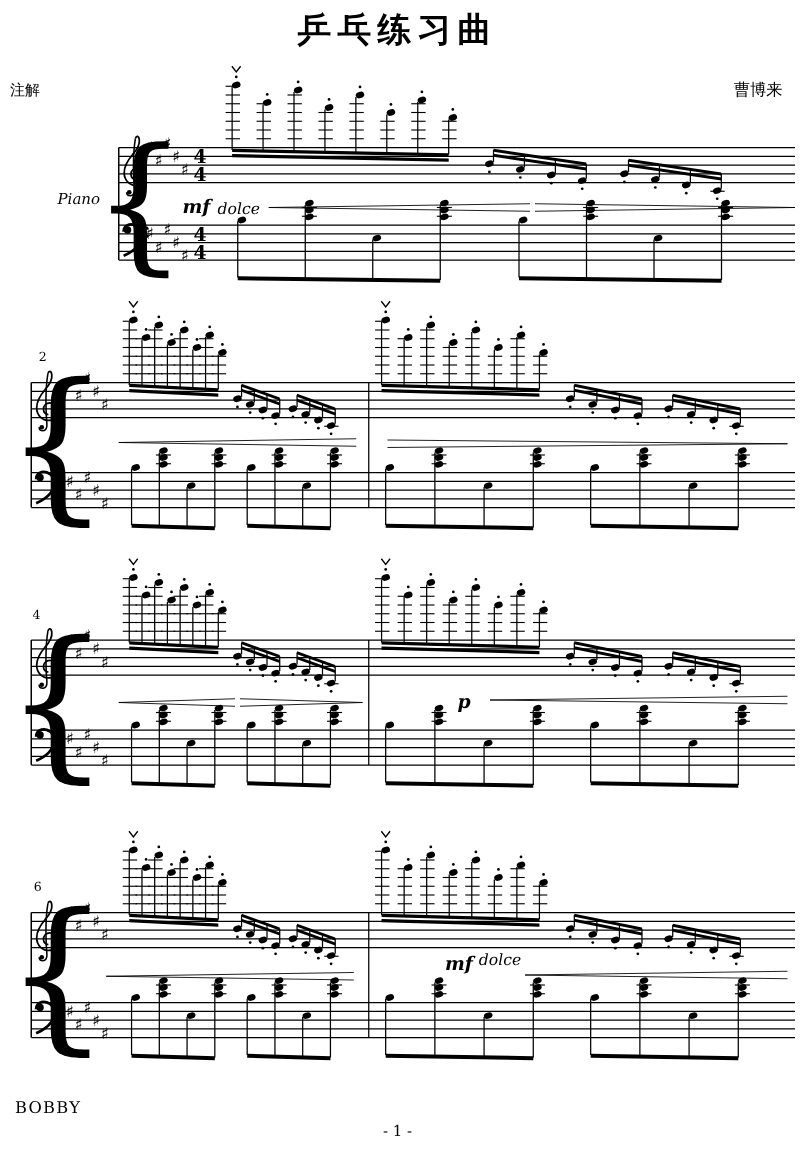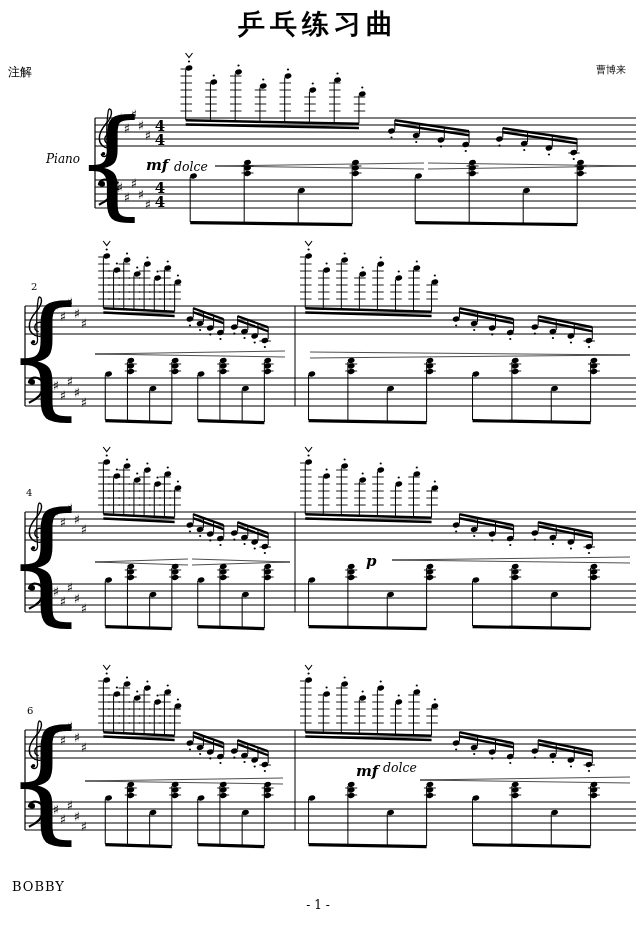--- a/index.html
+++ b/index.html
@@ -1,21 +1,21 @@
 <!DOCTYPE html>
 <html><head>
 <meta charset="utf-8">
 <style>
   html,body{margin:0;padding:0;background:#fff;}
   .page{position:relative;width:636px;height:926px;background:#ffffff;color:#000;
         font-family:"DejaVu Serif",serif;overflow:hidden;}
   .title{position:absolute;top:6px;left:0;width:100%;text-align:center;
          font-size:27px;font-weight:bold;letter-spacing:5px;}
   .annotation{position:absolute;top:64px;left:8px;font-size:12px;}
-  .composer{position:absolute;top:63px;right:10px;font-size:10px;margin-left:44px;}
+  .composer{position:absolute;top:63px;right:10px;font-size:13px;margin-left:44px;}
   .instrument{position:absolute;top:152px;left:46px;font-size:12px;font-style:italic;}
   .mnum{position:absolute;font-size:10px;font-family:"DejaVu Serif",serif;}
   .mnum2{top:281px;left:31px;}
   .mnum4{top:487px;left:26px;}
   .mnum6{top:705px;left:27px;}
   .footer-name{position:absolute;top:879px;left:12px;width:100%;text-align:left;
                font-size:13px;letter-spacing:1px;}
   .page-number{position:absolute;top:898px;left:0;width:100%;text-align:center;font-size:12px;}
   svg#score-svg{position:absolute;top:0;left:0;}
 </style>

